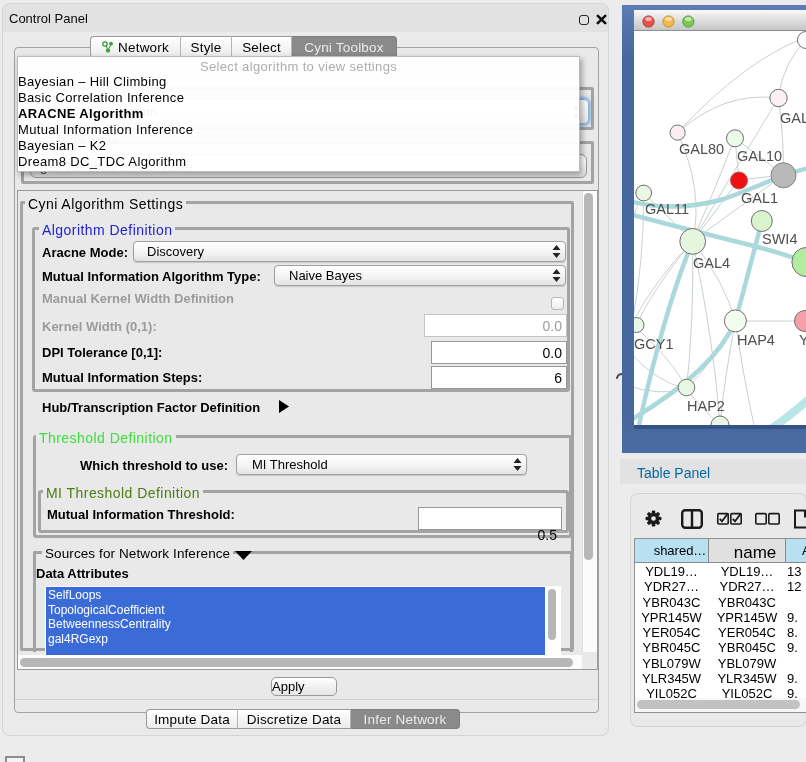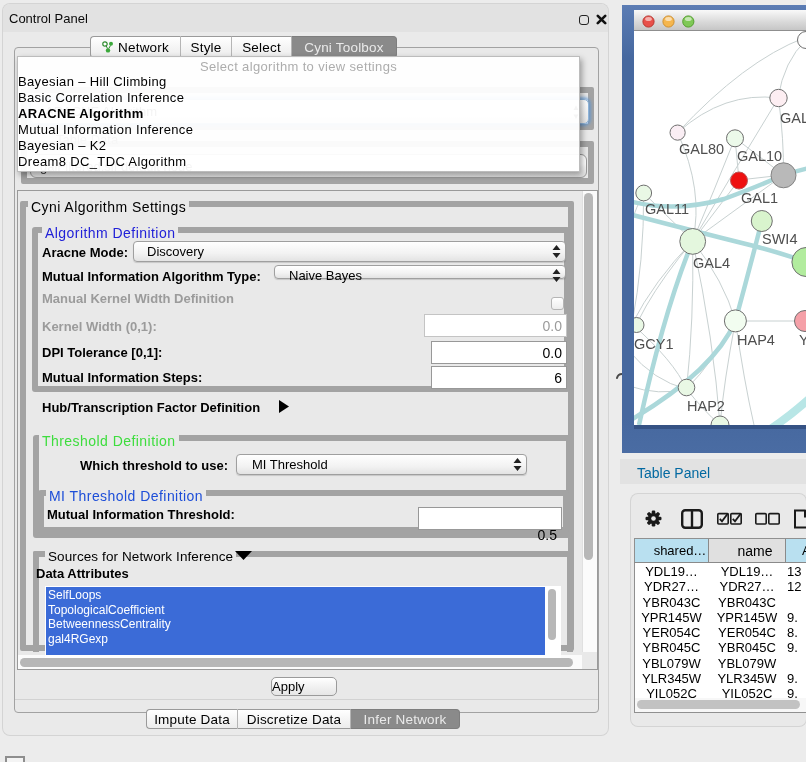--- a/index.html
+++ b/index.html
@@ -1,21 +1,21 @@
 <!DOCTYPE html>
 <html><head><meta charset="utf-8">
 <style>
 *{margin:0;padding:0;box-sizing:border-box}
 html,body{width:806px;height:762px;background:#ececec;font-family:"Liberation Sans",sans-serif;overflow:hidden}
 .a{position:absolute}
 .lbl{font-size:13px;font-weight:bold;color:#000;white-space:nowrap}
 .dis{color:#9b9b9b}
 .fld{background:#fff;border:1px solid #989898;font-size:14px;text-align:right;padding-right:4px;color:#000}
 .combo{border:1px solid #9f9f9f;border-radius:4px;background:linear-gradient(#ffffff,#f2f2f2 60%,#e3e3e3);font-size:13px;color:#000;box-shadow:0 1px 1px rgba(0,0,0,0.15)}
-.gbox{border:6px solid #a3a3a3;border-radius:3px}
+.gbox{border:3px solid #a3a3a3;border-radius:3px}
 .gtitle{position:absolute;top:-8px;background:#e9e9e9;padding:0 3px;font-size:14px;letter-spacing:0.45px;white-space:nowrap}
 .seg{display:flex;height:100%;font-size:13.5px;letter-spacing:0.2px;align-items:stretch;text-align:center}
 .seg>div{display:flex;align-items:center;justify-content:center;background:linear-gradient(#ffffff,#f4f4f4 55%,#ececec);border-top:1px solid #9a9a9a;border-bottom:1px solid #9a9a9a;border-right:1px solid #b5b5b5;color:#000;white-space:nowrap}
 .seg>div:first-child{border-left:1px solid #9a9a9a;border-radius:4px 0 0 4px}
 .seg>div:last-child{border-right:1px solid #9a9a9a;border-radius:0 4px 4px 0}
 .seg>div.on{background:#8a8a8a;color:#eaeaea;border-color:#7e7e7e}
 </style></head>
 <body>
 
 <div class="a" style="left:3px;top:4px;width:605px;height:731px;background:#eaeaea;border-radius:7px;box-shadow:0 0 0 1px rgba(0,0,0,0.10)"></div>
@@ -50,21 +50,21 @@
 
 <div class="a gbox" style="left:32px;top:227px;width:538px;height:165px">
   <div class="gtitle" style="left:4px;color:#2121d8">Algorithm Definition</div>
 </div>
 <div class="a lbl" style="left:42px;top:245px">Aracne Mode:</div>
 <div class="a combo" style="left:133px;top:241px;width:433px;height:21px;padding:2px 0 0 13px">Discovery</div>
 <svg class="a" style="left:552px;top:245px" width="9" height="13" viewBox="0 0 9 13">
     <path d="M4.5 0 L8.5 5 H0.5 Z M4.5 13 L8.5 8 H0.5 Z" fill="#222"></path>
   </svg>
 <div class="a lbl" style="left:42px;top:269px">Mutual Information Algorithm Type:</div>
-<div class="a combo" style="left:274px;top:265px;width:292px;height:14px;padding:2px 0 0 14px">Naive Bayes</div>
+<div class="a combo" style="left:274px;top:265px;width:292px;height:21px;padding:2px 0 0 14px">Naive Bayes</div>
 <svg class="a" style="left:552px;top:269px" width="9" height="13" viewBox="0 0 9 13">
     <path d="M4.5 0 L8.5 5 H0.5 Z M4.5 13 L8.5 8 H0.5 Z" fill="#222"></path>
   </svg>
 <div class="a lbl dis" style="left:42px;top:291px">Manual Kernel Width Definition</div>
 <div class="a" style="left:551px;top:297px;width:13px;height:13px;border:1px solid #b5b5b5;border-radius:3px;background:linear-gradient(#ffffff,#ededed)"></div>
 <div class="a lbl dis" style="left:42px;top:319px">Kernel Width (0,1):</div>
 <div class="a fld" style="left:424px;top:314px;width:143px;height:23px;border-color:#c4c4c4;color:#9b9b9b;padding-top:3px">0.0</div>
 <div class="a lbl" style="left:42px;top:345px">DPI Tolerance [0,1]:</div>
 <div class="a fld" style="left:431px;top:341px;width:136px;height:23px;padding-top:3px">0.0</div>
 <div class="a lbl" style="left:42px;top:370px">Mutual Information Steps:</div>
@@ -78,21 +78,21 @@
 <div class="a gbox" style="left:33px;top:435px;width:539px;height:103px">
   <div class="gtitle" style="left:0px;color:#3ddd3d">Threshold Definition</div>
 </div>
 <div class="a lbl" style="left:80px;top:458px">Which threshold to use:</div>
 <div class="a combo" style="left:236px;top:454px;width:291px;height:21px;padding:2px 0 0 15px">MI Threshold</div>
 <svg class="a" style="left:513px;top:458px" width="9" height="13" viewBox="0 0 9 13">
     <path d="M4.5 0 L8.5 5 H0.5 Z M4.5 13 L8.5 8 H0.5 Z" fill="#222"></path>
   </svg>
 
 <div class="a gbox" style="left:38px;top:490px;width:531px;height:43px">
-  <div class="gtitle" style="left:2px;color:#1d4ed8">MI Threshold Definition</div>
+  <div class="gtitle" style="left:2px;color:#4d7c0f">MI Threshold Definition</div>
 </div>
 <div class="a lbl" style="left:47px;top:507px">Mutual Information Threshold:</div>
 <div class="a fld" style="left:418px;top:507px;width:144px;height:23px;padding-top:19px">0.5</div>
 
 <div class="a gbox" style="left:33px;top:551px;width:540px;height:101px;border-bottom:none;border-radius:2px 2px 0 0">
   <div class="gtitle" style="left:6px;color:#000;font-size:13.5px;letter-spacing:0.1px">Sources for Network Inference</div>
 </div>
 <svg class="a" style="left:235px;top:550px" width="17" height="10" viewBox="0 0 17 10">
     <path d="M0 1 L17 1 L8.5 10 Z" fill="#000"></path>
   </svg>
@@ -262,21 +262,21 @@
 </svg>
 
 <div class="a" style="left:634px;top:538px;width:172px;height:175px;background:#fff;border:1px solid #909090;border-right:none"></div>
 <div class="a" style="left:635px;top:539px;width:74px;height:24px;background:#b9e0f0"></div>
 <div class="a" style="left:709px;top:539px;width:76px;height:24px;background:#e0e0e0"></div>
 <div class="a" style="left:785px;top:539px;width:21px;height:24px;background:#b9e0f0"></div>
 <div class="a" style="left:708px;top:539px;width:1px;height:24px;background:#8a8a8a"></div>
 <div class="a" style="left:785px;top:539px;width:1px;height:24px;background:#8a8a8a"></div>
 <div class="a" style="left:634px;top:562px;width:172px;height:1px;background:#8a8a8a"></div>
 <div class="a" style="left:643px;top:543px;width:74px;font-size:13px;text-align:center;color:#000">shared…</div>
-<div class="a" style="left:717px;top:543px;width:76px;font-size:14px;text-align:center;color:#000">name</div>
+<div class="a" style="left:717px;top:543px;width:76px;font-size:17px;text-align:center;color:#000">name</div>
 <div class="a" style="left:802px;top:543px;font-size:13px;color:#000">Av</div>
 <div class="a" style="left:634px;top:564px;width:172px;height:134px;overflow:hidden;font-size:13px;color:#000">
   <div style="display:grid;grid-template-columns:75px 76px 21px;line-height:15.3px;text-align:center">
     <div>YDL19…</div>
       <div>YDL19…</div>
       <div style="text-align:left;padding-left:2px">13</div>
     <div>YDR27…</div>
       <div>YDR27…</div>
       <div style="text-align:left;padding-left:2px">12</div>
     <div>YBR043C</div>

